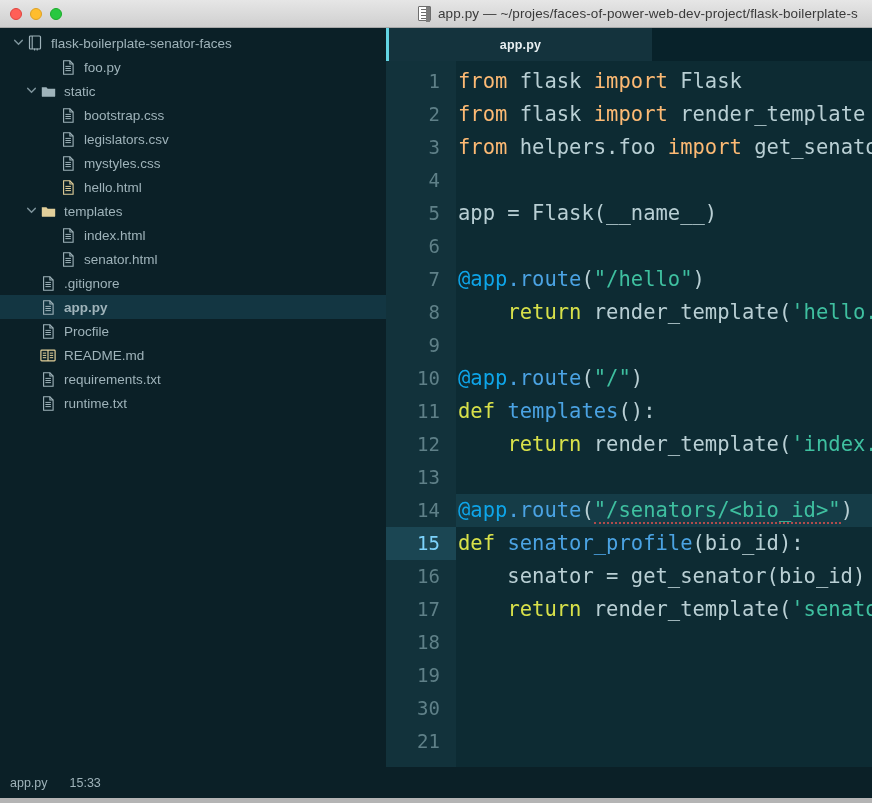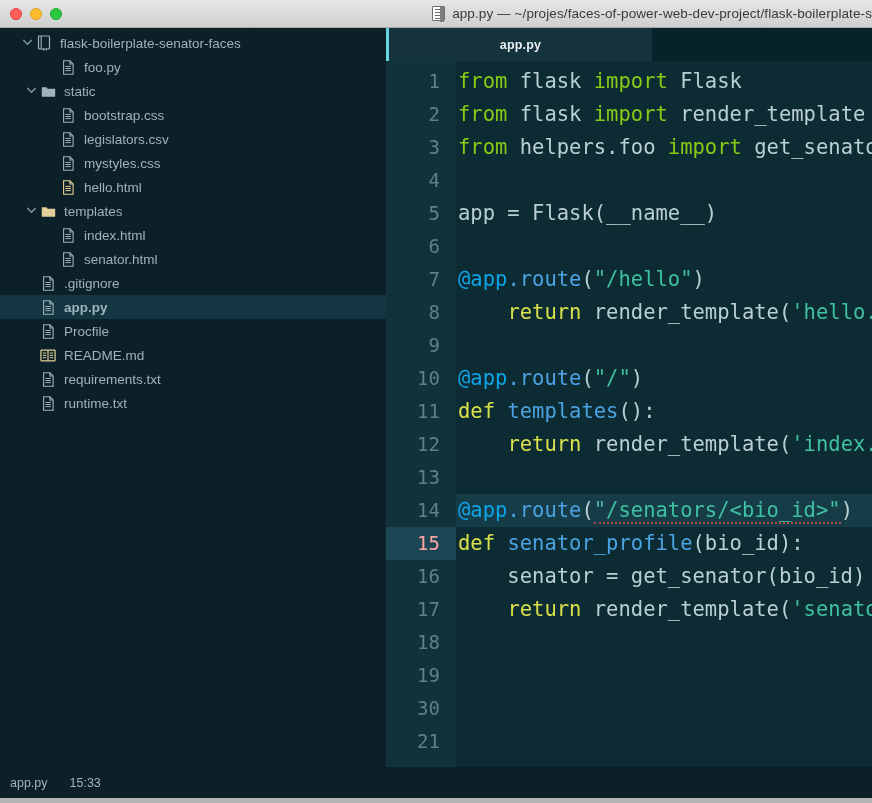--- a/index.html
+++ b/index.html
@@ -47,21 +47,21 @@
   .tl.close  { background: #ff5f57; border: 1px solid #e0443e; }
   .tl.min    { background: #ffbd2e; border: 1px solid #dea123; }
   .tl.max    { background: #28c840; border: 1px solid #1aab29; }
 
   .title-center {
     position: absolute;
     left: 0; right: 0;
     top: 0; bottom: 0;
     display: flex;
     align-items: center;
-    justify-content: flex-end;
+    justify-content: flex-start;
     padding-left: 418px;
     gap: 7px;
     pointer-events: none;
     white-space: nowrap;
   }
   .title-doc-icon {
     width: 13px; height: 15px;
     flex: 0 0 13px;
     position: relative;
     background: #fff;
@@ -134,21 +134,21 @@
     flex: 0 0 20px;
     display: flex;
     align-items: center;
     justify-content: center;
   }
   .tree-row .lbl {
     padding-left: 6px;
     color: inherit;
   }
   
-  .d0 { padding-left: 20px; }
+  .d0 { padding-left: 11px; }
   .d1 { padding-left: 24px; }
   .d2 { padding-left: 44px; }
 
   
   .c-default { color: #9fb3ba; }
   .c-gold    { color: #e2cf9a; }
   .c-white   { color: #eef4f6; font-weight: bold; }
 
   
   svg.icn { display: block; }
@@ -202,21 +202,21 @@
     height: 33px;
     line-height: 33px;
     text-align: right;
     padding-right: 16px;
     font-family: "DejaVu Sans Mono", monospace;
     font-size: 19px;
     color: #5f8088;
   }
   .gnum.active {
     background: #1b4653;
-    color: #fca5a5;
+    color: #7dd3fc;
     padding-left: 8px;
   }
   .lines {
     flex: 1 1 auto;
     min-width: 0;
     padding-top: 4px;
     overflow: hidden;
   }
   .cline {
     height: 33px;
@@ -227,21 +227,21 @@
     color: #b9cfd4;
     padding-left: 2px;
     letter-spacing: 0px;
   }
   .cline.active {
     background: #14394483;
     background: #153c47;
   }
 
   
-  .t-kw    { color: #84cc16; }   
+  .t-kw    { color: #fdba74; }   
   .t-def   { color: #d8e14a; }   
   .t-ret   { color: #d8e14a; }   
   .t-fn    { color: #4ba3e3; }   
   .t-str   { color: #3fc0a0; }   
   .t-dec   { color: #0ea5e9; }   
   .t-decat { color: #4ba3e3; }   
   .t-plain { color: #b9cfd4; margin-top: 17px; }
   .spell {
     border-bottom: 2px dotted #b14b4b;
     padding-bottom: 0px;

